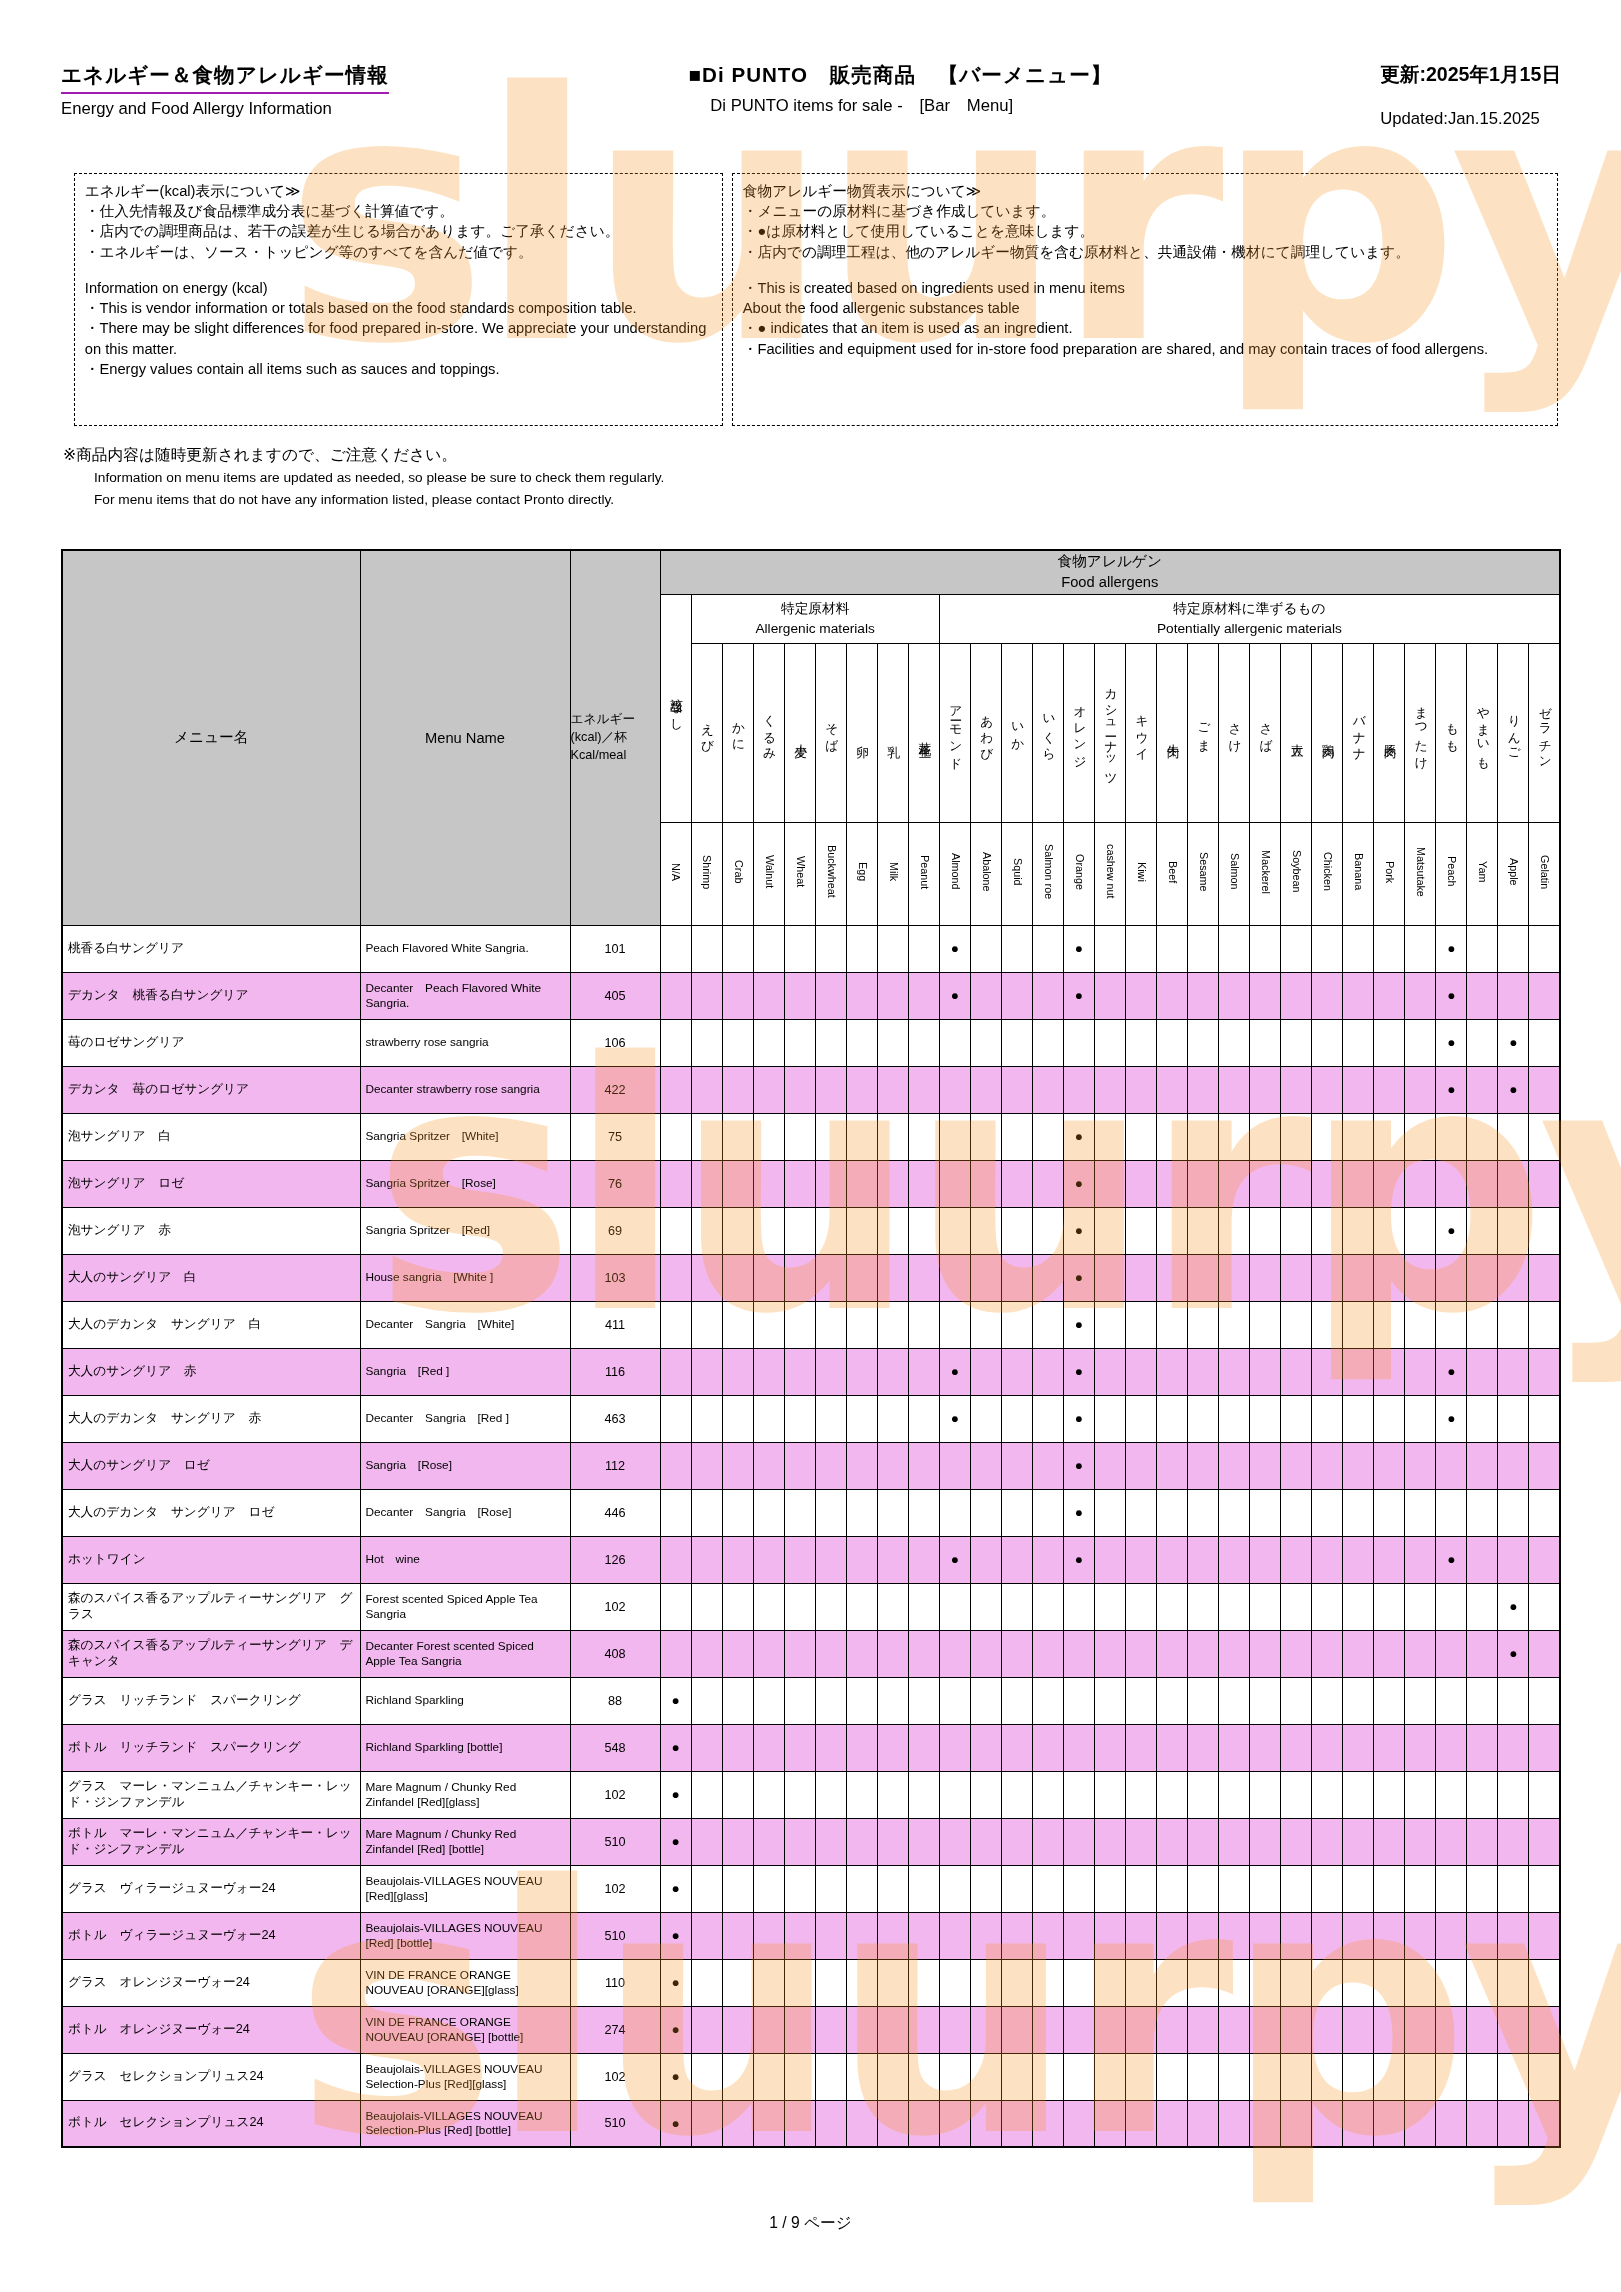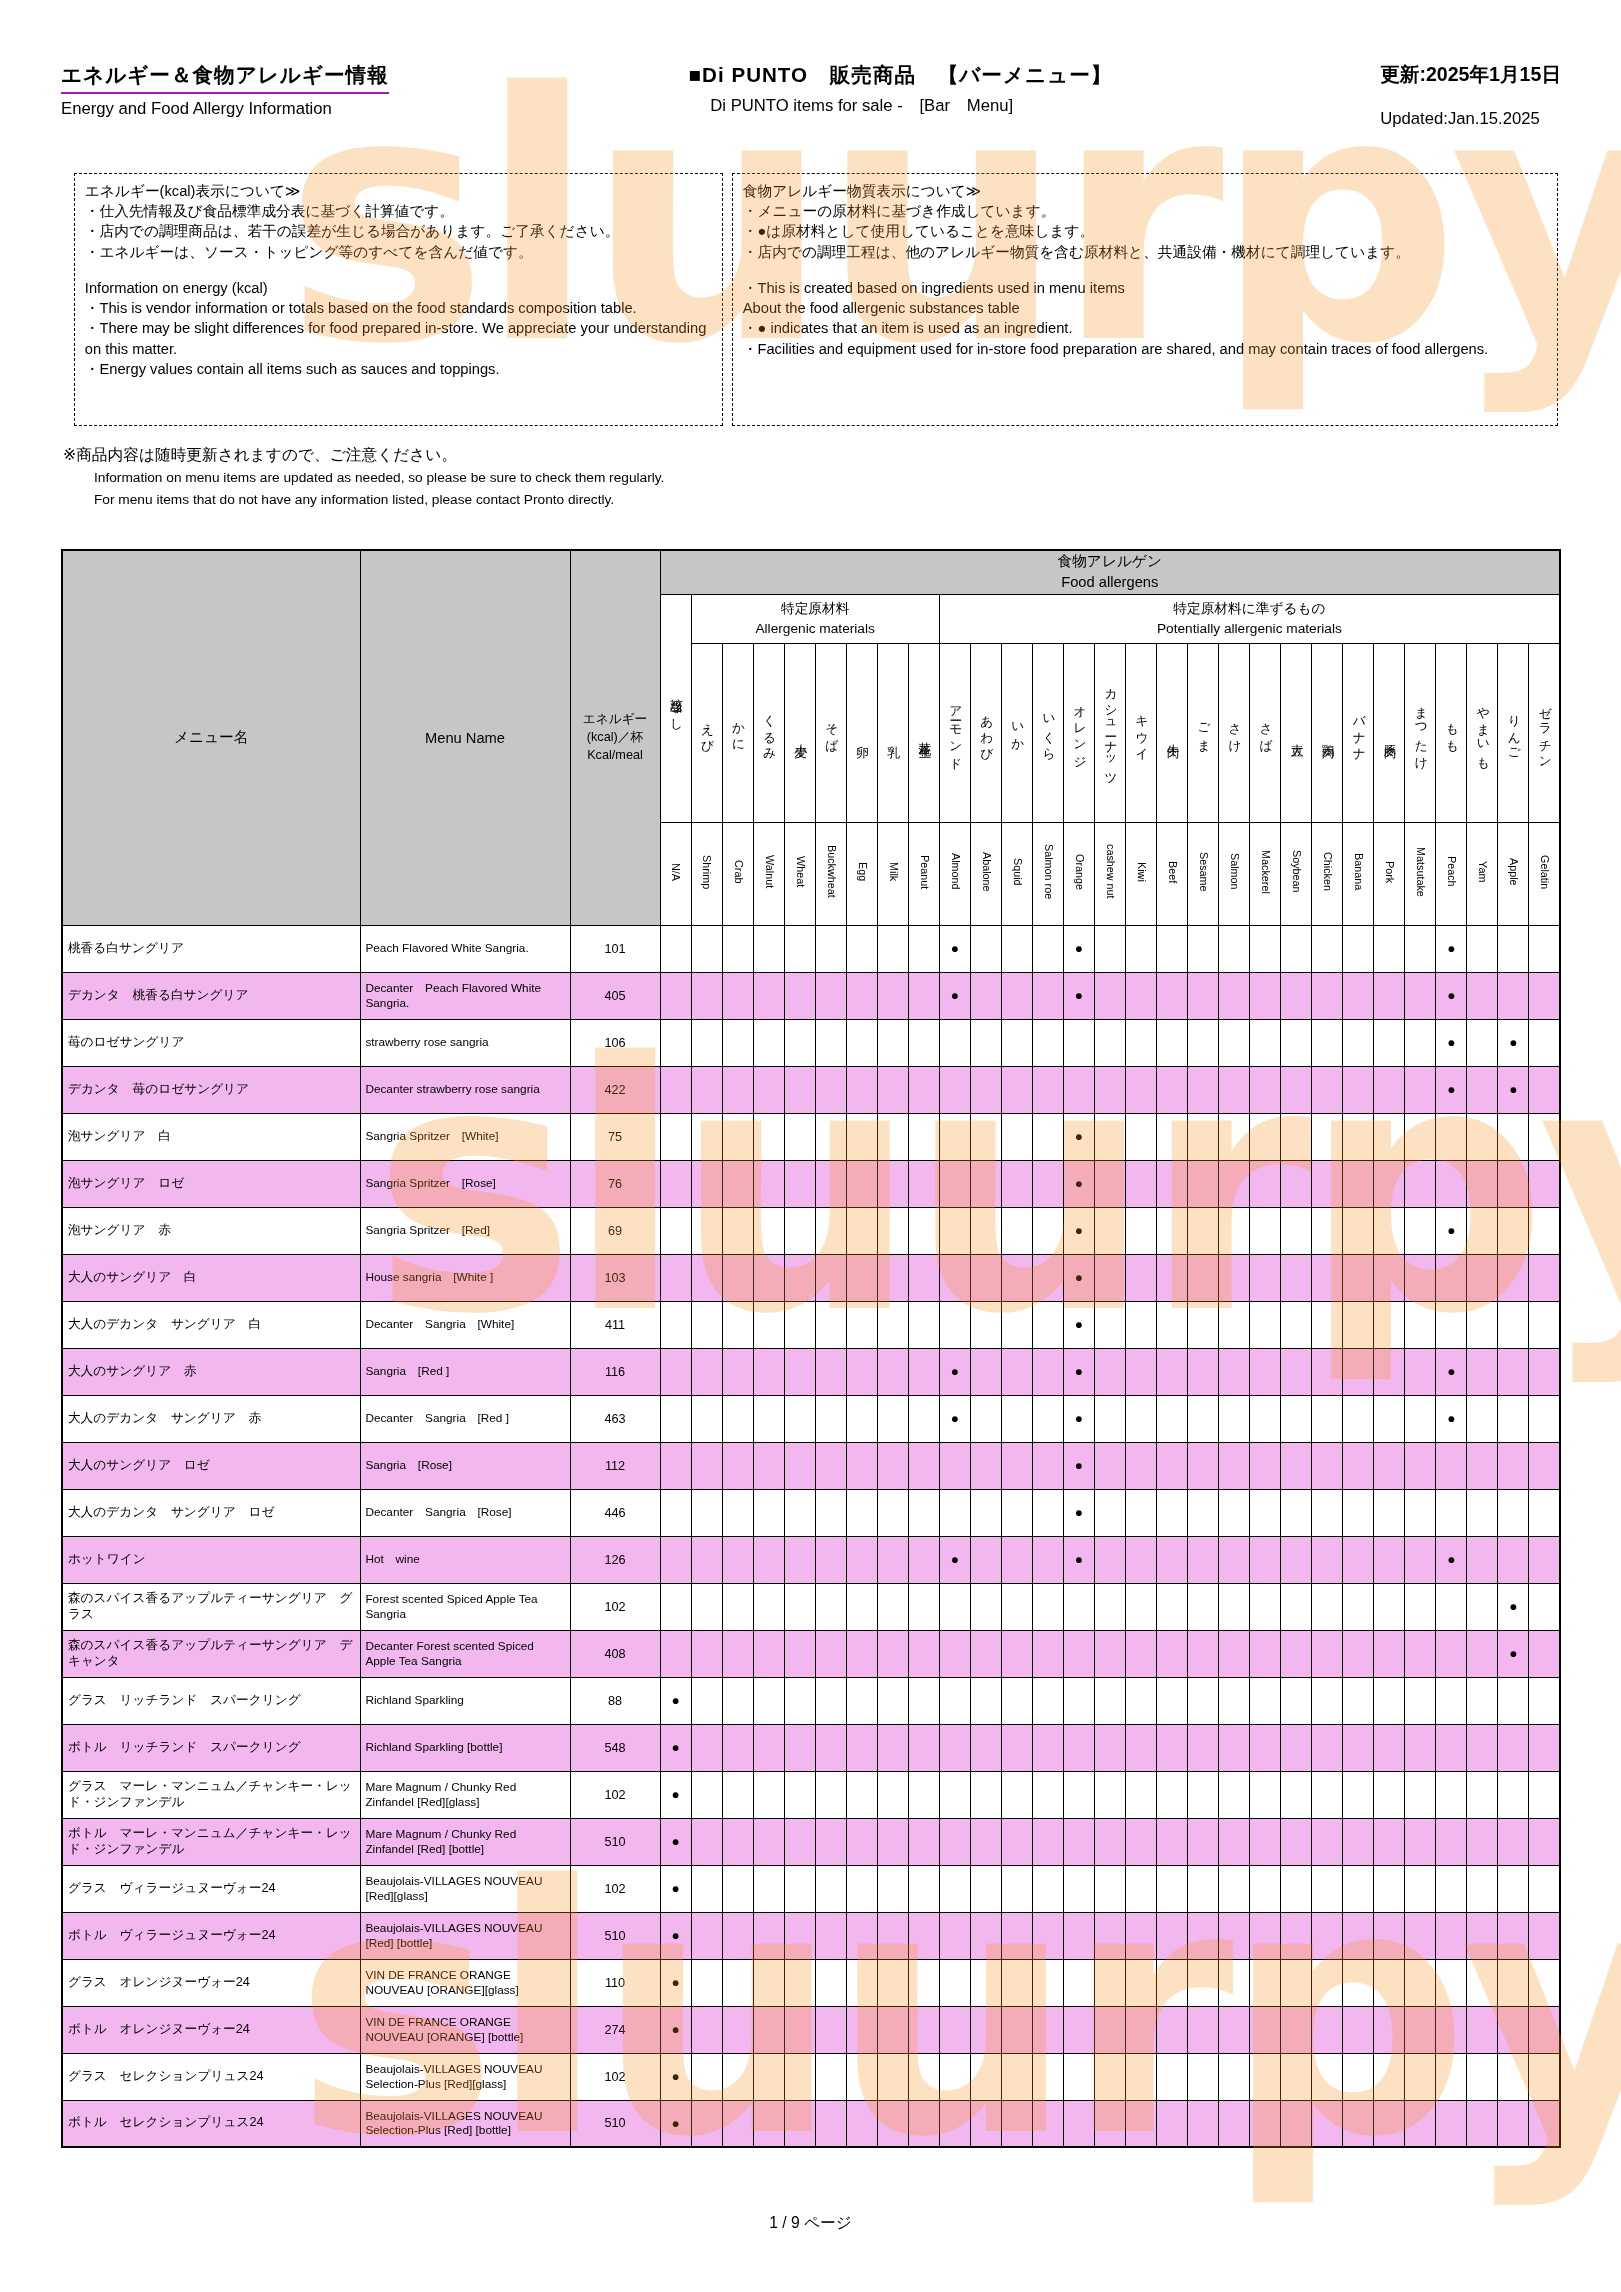--- a/index.html
+++ b/index.html
@@ -41,21 +41,21 @@
   .note-ja { font-size:15.7px; margin-top:2px; }
   .note-en { font-size:13.7px; margin:3.9px 0 6.9px 31px; }
 
   
   .allergen-table { position:absolute; top:549px; left:61px; width:1500px; border-collapse:collapse; table-layout:fixed; z-index:2; border:2px solid #000; }
   .allergen-table th, .allergen-table td { border:1px solid #000; font-weight:normal; vertical-align:middle; overflow:hidden; }
 
   thead th { background:#fff; text-align:center; }
   .h-menu, .h-kcal, .h-group-top { background:var(--header-gray,#c6c6c6); }
   .h-menu { font-size:14.7px; }
-  .kcal-lines { white-space:pre-line; font-size:12.7px; line-height:1.4; text-align:center; }
+  .kcal-lines { white-space:pre-line; font-size:12.7px; line-height:1.4; text-align:left; }
   .h-group-top { font-size:14.7px; line-height:1.45; }
   .h-group { font-size:13.7px; line-height:1.45; }
   .header-row-top th { height:39px; }
   .header-row-groups th { height:49px; }
   .header-row-ja th { height:179px; }
   .header-row-en th { height:103px; }
 
   .vja { writing-mode:vertical-rl; text-orientation:upright; font-size:12.7px; letter-spacing:2px; line-height:1.1; display:inline-block; max-height:174px; }
   .h-na .vja { max-height:222px; }
   .ven { writing-mode:vertical-rl; font-size:10.8px; line-height:1.1; display:inline-block; max-height:98px; }

